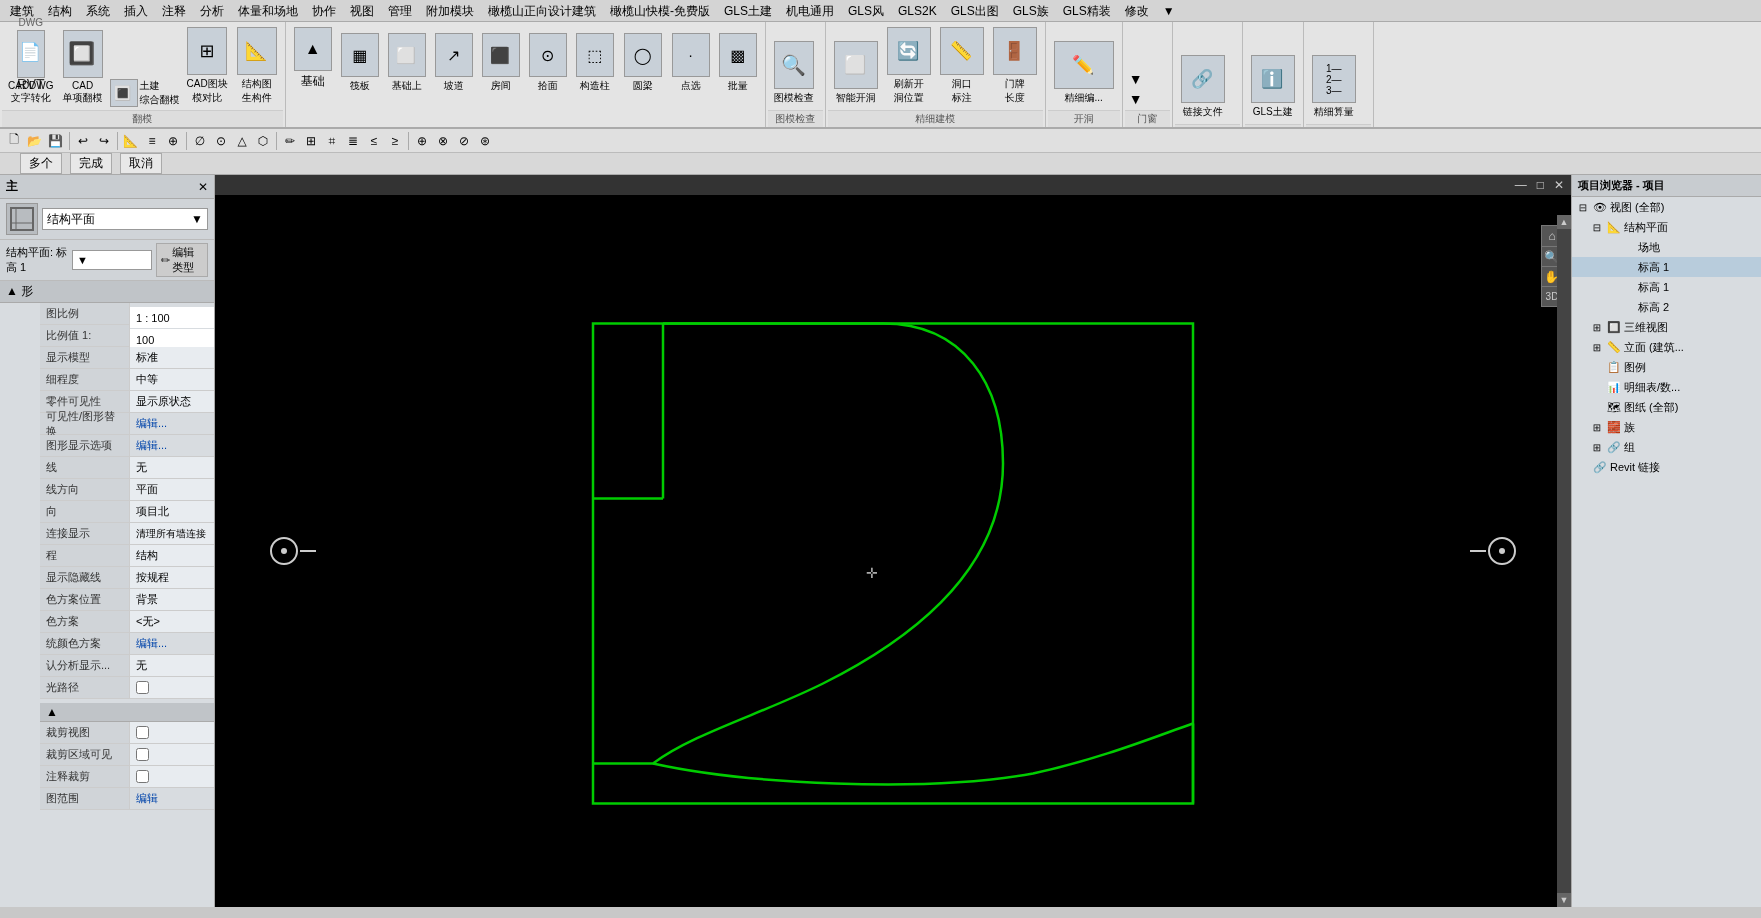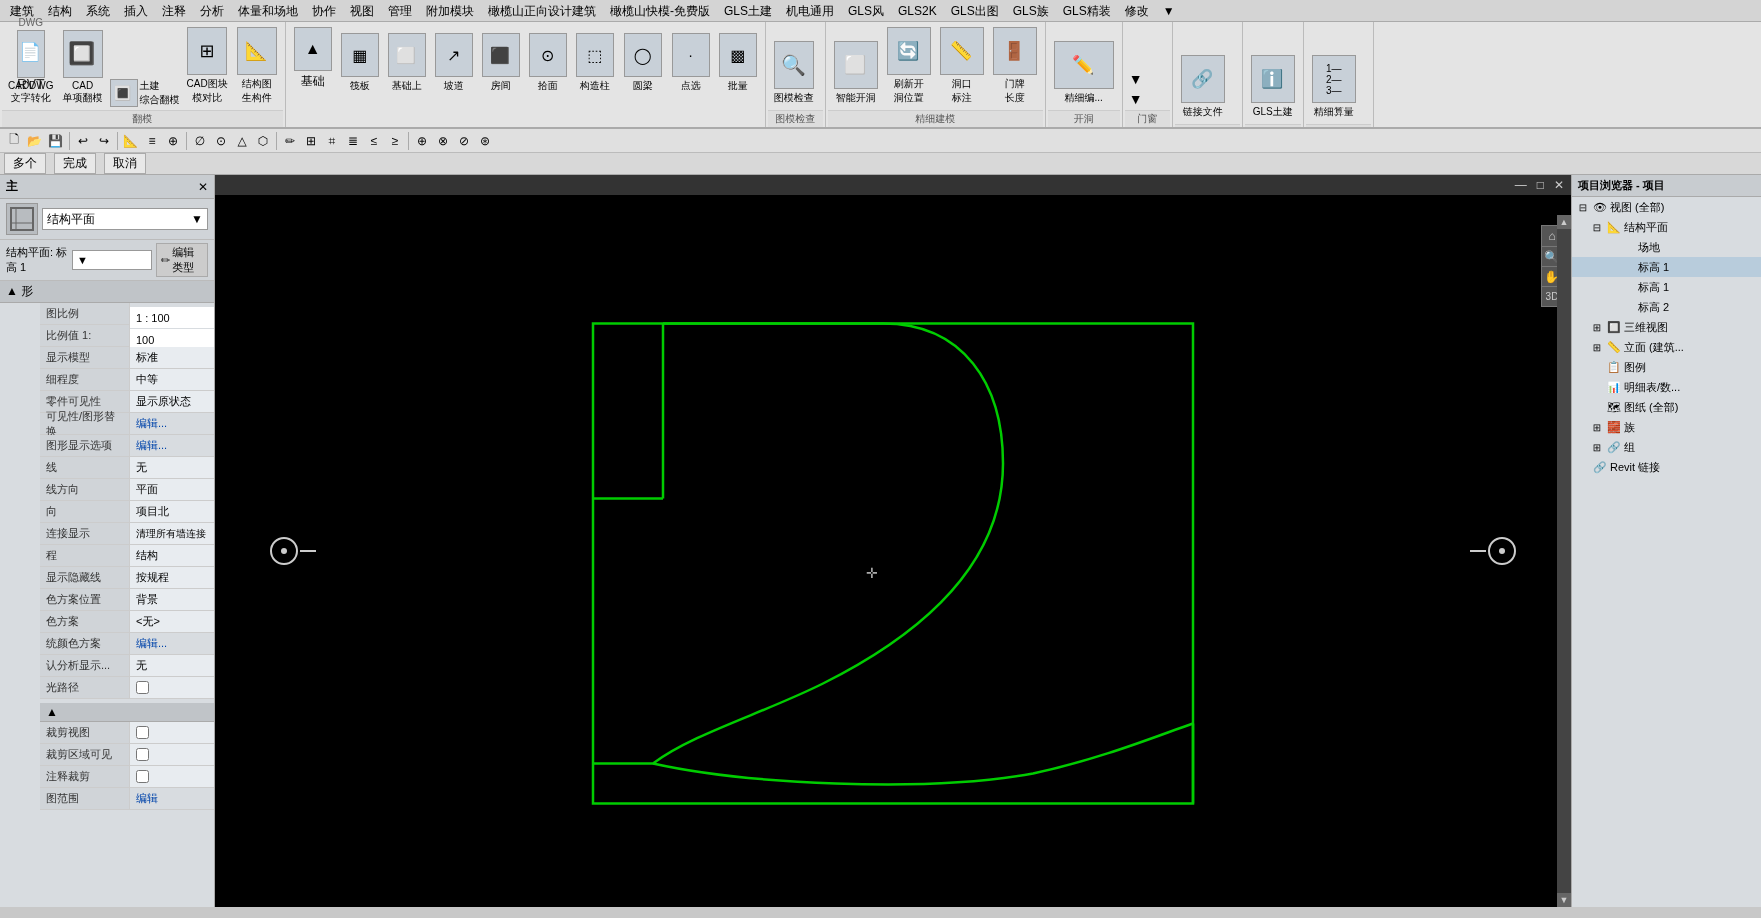--- a/index.html
+++ b/index.html
@@ -21,21 +21,21 @@
       border-bottom: 1px solid #bbb; height: 24px; background: #e0e0e0;
     }
     .small-btn {
       width: 20px; height: 20px; display: flex; align-items: center; justify-content: center;
       cursor: pointer; border-radius: 2px; font-size: 12px;
     }
     .small-separator { width: 1px; height: 18px; background: #aaa; margin: 0 2px; }
 
     
     .command-bar {
-      height: 22px; background: #d8d8d8; display: flex; align-items: flex-start; padding: 0 4px;
+      height: 22px; background: #d8d8d8; display: flex; align-items: flex-start; padding: 0 20px;
       border-bottom: 1px solid #aaa; gap: 8px;
     }
     .command-btn {
       padding: 1px 8px; background: #e8e8e8; border: 1px solid #aaa; cursor: pointer; font-size: 12px;
     }
 
     
     .main-area {
       display: flex; flex: 1; height: calc(918px - 22px - 120px - 22px - 22px);
     }

